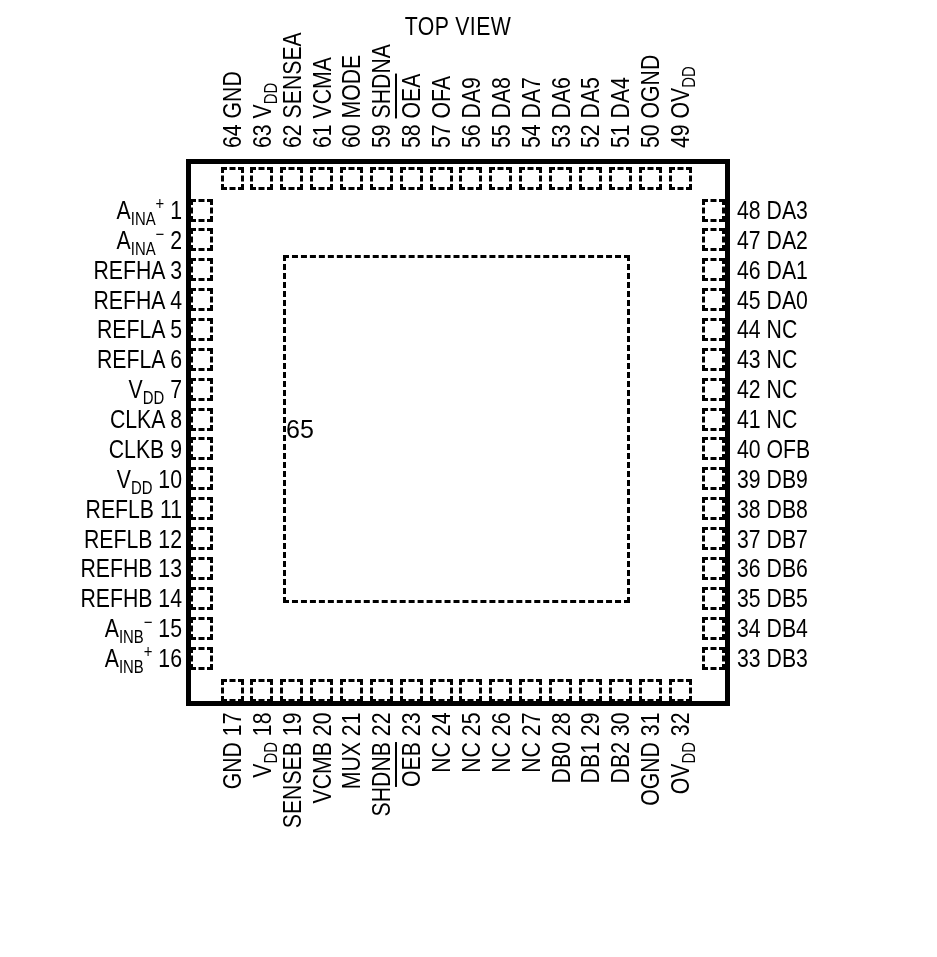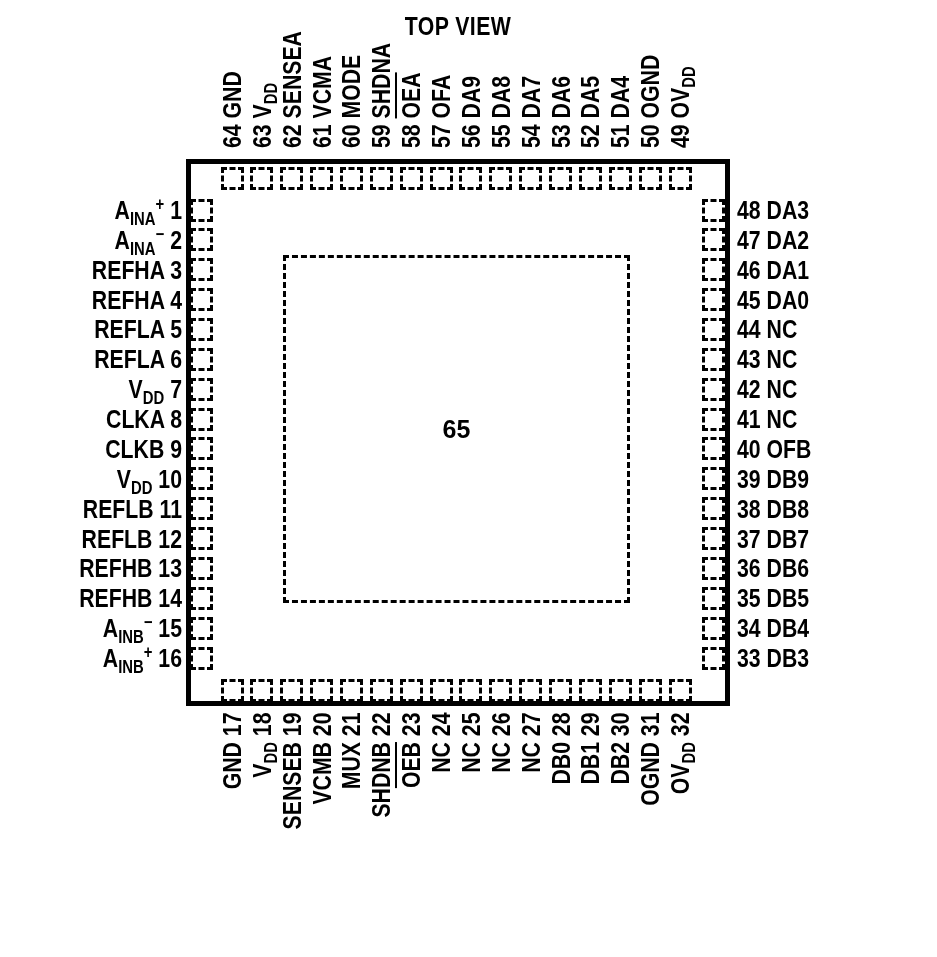--- a/index.html
+++ b/index.html
@@ -2,35 +2,34 @@
 <html><head>
 <meta charset="utf-8">
 <style>
   :root { --ink:#000000; --bg:#ffffff; }
   html,body { margin:0; padding:0; background:#fff; }
   #diagram {
     position:relative; width:937px; height:957px;
     background:var(--bg); color:var(--ink);
     font-family:"Liberation Sans", sans-serif;
     overflow:hidden;
-    font-weight:bold;
   }
   .title {
     position:absolute; left:186px; top:13px; width:544px;
     text-align:center; font-size:25px; line-height:26px;
     transform:scaleX(0.85); letter-spacing:0.5px;
   }
   .pkg {
     position:absolute; left:186px; top:159px;
     width:534px; height:537px; border:5px solid var(--ink);
   }
   .epad {
     position:absolute; left:283px; top:255px;
     width:341px; height:342px; border:3px dashed var(--ink);
-    display:flex; align-items:center; justify-content:center;
+    display:flex; align-items:center; 
     font-size:25px;
   }
   .pad {
     position:absolute; width:17px; height:17px;
     border:3px dashed var(--ink);
   }
   .plabel {
     position:absolute; font-size:25px; line-height:24px;
     white-space:nowrap;
   }

